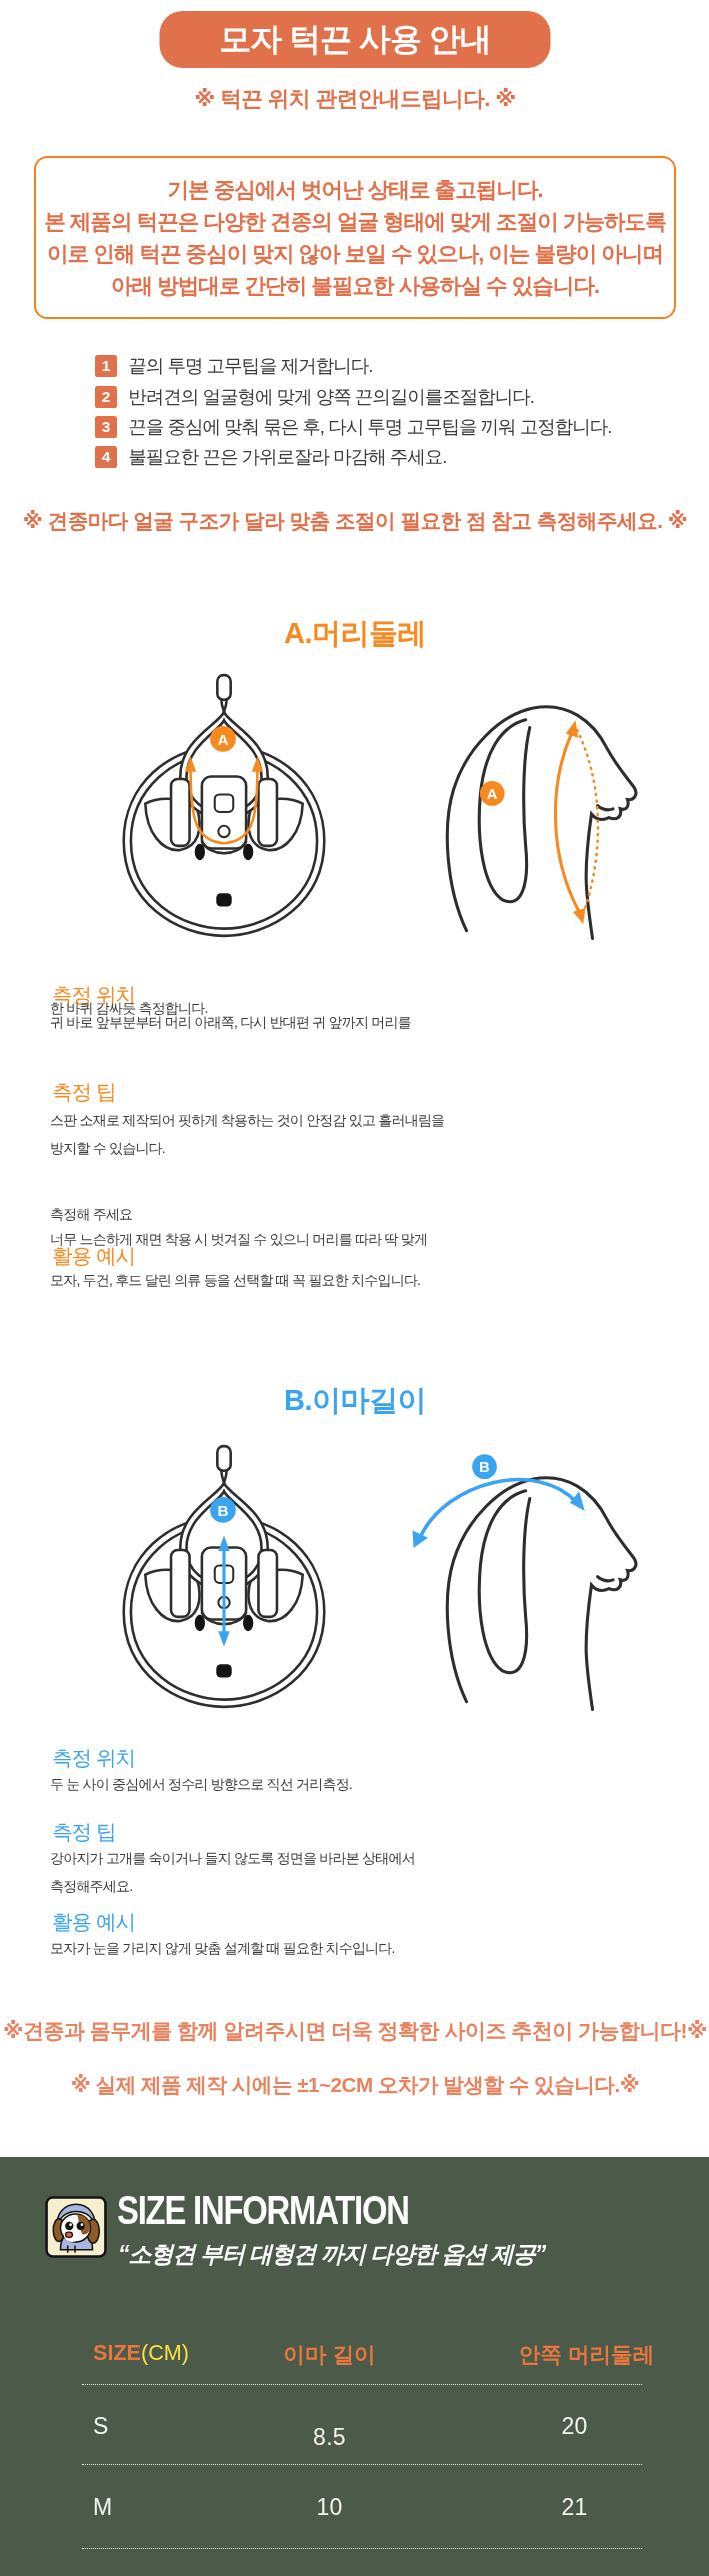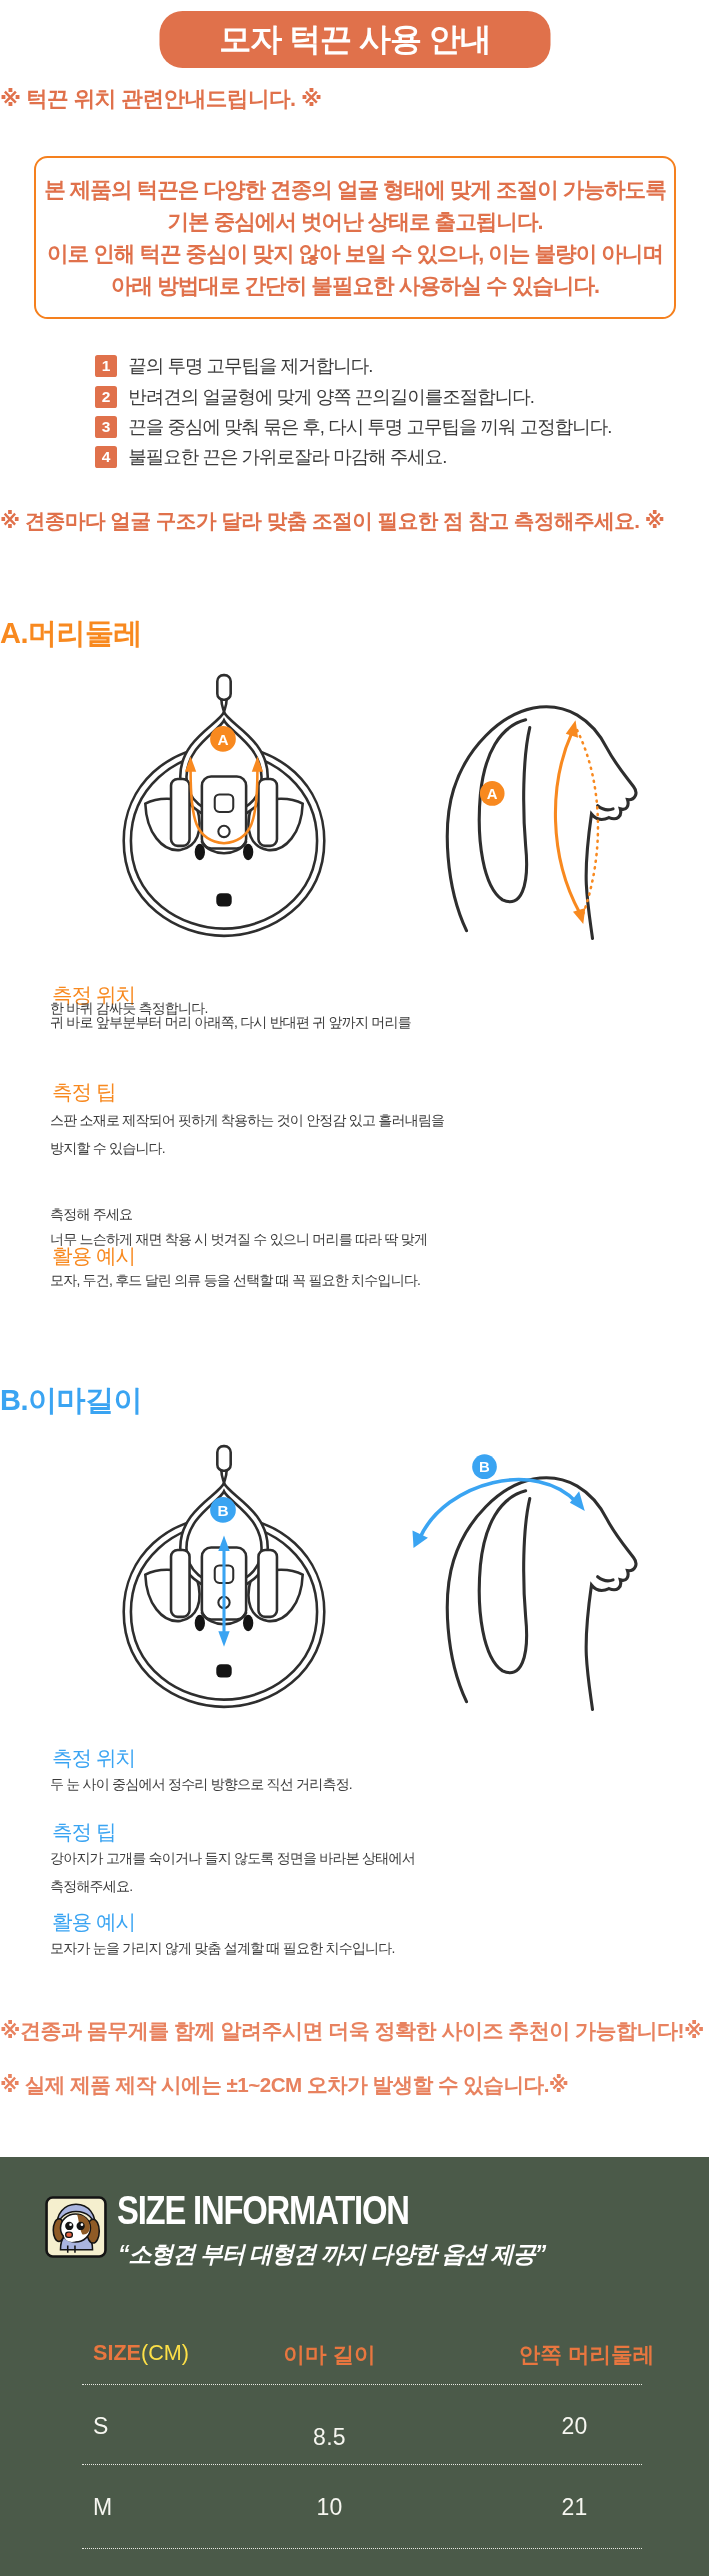--- a/index.html
+++ b/index.html
@@ -4,21 +4,21 @@
 <style>
   :root{
     --orange:#E0714B; --border-orange:#F5801E; --title-orange:#F8891F;
     --blue:#3AA4F2; --salmon:#E8825F; --dark:#3B3B3B; --green:#4B5A49;
     --table-orange:#E8763F; --cream:#F5EFCE; --line:#2E2E2E; --white:#FFFFFF;
   }
   *{margin:0;padding:0;box-sizing:border-box}
   body{background:#ffffff;font-family:"Liberation Sans","DejaVu Sans",sans-serif}
   #page{position:relative;width:710px;height:2819px;background:#fff;overflow:hidden}
   .abs{position:absolute}
-  .ctr{left:0;right:0;text-align:left}
+  .ctr{left:0;right:0;text-align:center}
   .banner{top:11.3px;left:50%;transform:translateX(-50%);width:391px;height:57px;
     background:var(--orange);border-radius:23px;color:#fff;font-size:32px;font-weight:800;
     display:flex;align-items:center;justify-content:center;letter-spacing:-1px}
   .subtitle{top:84px;font-size:21.6px;font-weight:700;color:var(--orange);letter-spacing:-0.5px}
   .info-box{top:156px;left:34px;right:34px;height:163px;border:2.6px solid var(--border-orange);
     border-radius:13.4px;display:flex;flex-direction:column;justify-content:space-evenly;
     padding:13.4px 5.2px;text-align:center}
   .info-line{font-size:21.6px;font-weight:700;color:var(--orange);letter-spacing:-1px}
   .step{left:95px;display:flex;align-items:center;gap:11.3px;height:23px}
   .step-badge{width:22px;height:22px;background:var(--orange);border-radius:2.6px;color:#fff;
@@ -50,22 +50,22 @@
 
 <div id="page">
 
   <div class="abs banner">
     <span>모자 턱끈 사용 안내</span>
   </div>
 
   <div class="abs ctr subtitle">※  턱끈 위치 관련안내드립니다. ※</div>
 
   <div class="abs info-box">
+    <div class="info-line">기본 중심에서 벗어난 상태로 출고됩니다.</div>
     <div class="info-line">본 제품의 턱끈은 다양한 견종의 얼굴 형태에 맞게 조절이 가능하도록</div>
-    <div class="info-line">기본 중심에서 벗어난 상태로 출고됩니다.</div>
     <div class="info-line">이로 인해 턱끈 중심이 맞지 않아 보일 수 있으나, 이는 불량이 아니며</div>
     <div class="info-line">아래 방법대로 간단히 불필요한 사용하실 수 있습니다.</div>
   </div>
 
   <div class="abs step" style="top:354px">
     <span class="step-badge">1</span>
     <span class="step-text">끝의 투명 고무팁을 제거합니다.</span>
   </div>
   <div class="abs step" style="top:385px">
     <span class="step-badge">2</span>

